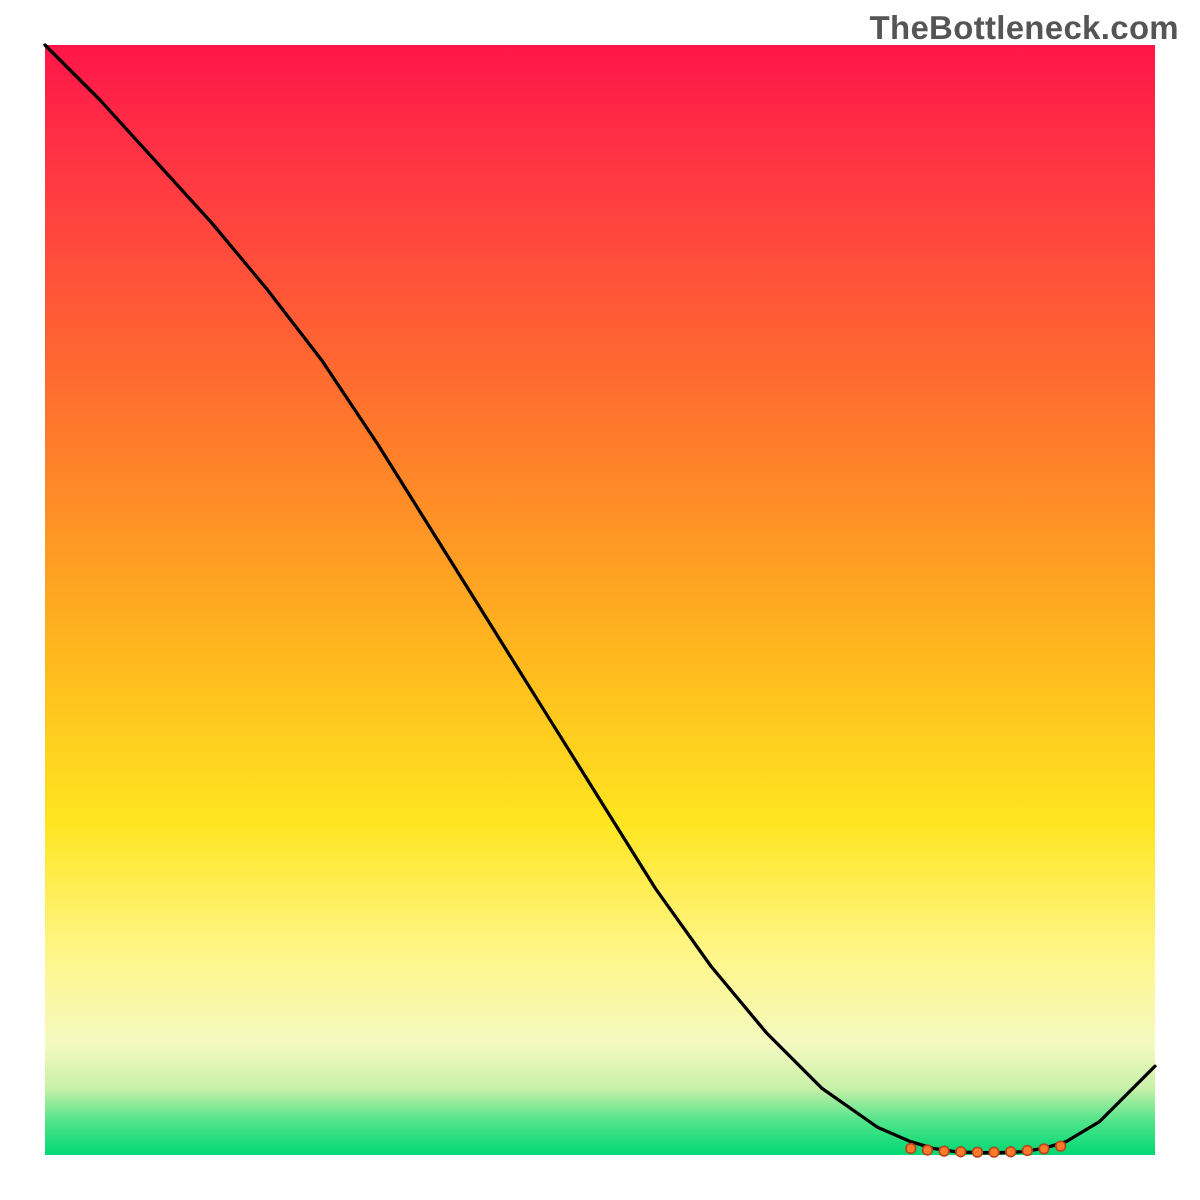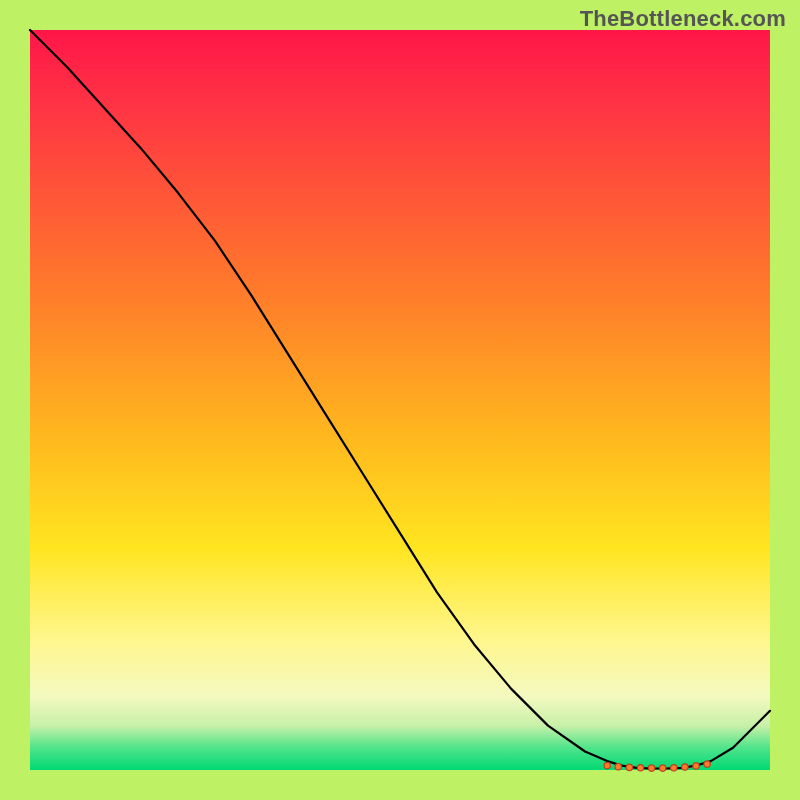--- a/index.html
+++ b/index.html
@@ -8,21 +8,21 @@
     width: 800px;
     height: 800px;
     background: #000;
     font-family: Arial, Helvetica, sans-serif;
     overflow: hidden;
   }
   .container {
     position: relative;
     width: 800px;
     height: 800px;
-    background: #bef264;
+    background: #ffffff;
   }
   .watermark {
     position: absolute;
     top: 6px;
     right: 14px;
     color: #555;
     font-size: 22px;
     font-weight: 600;
     letter-spacing: 0.2px;
     user-select: none;

